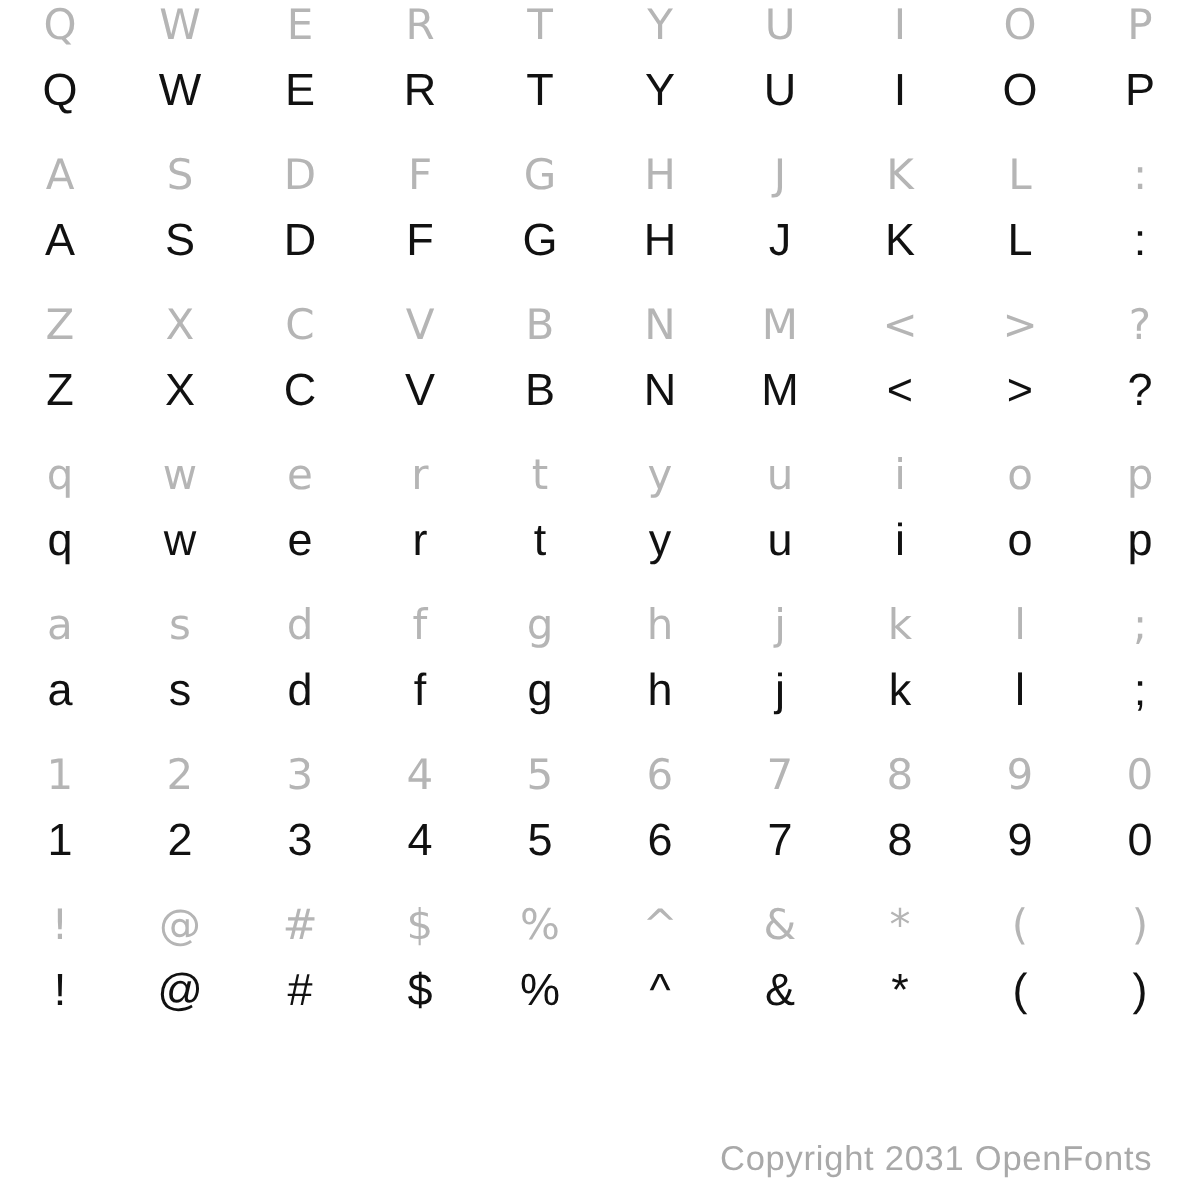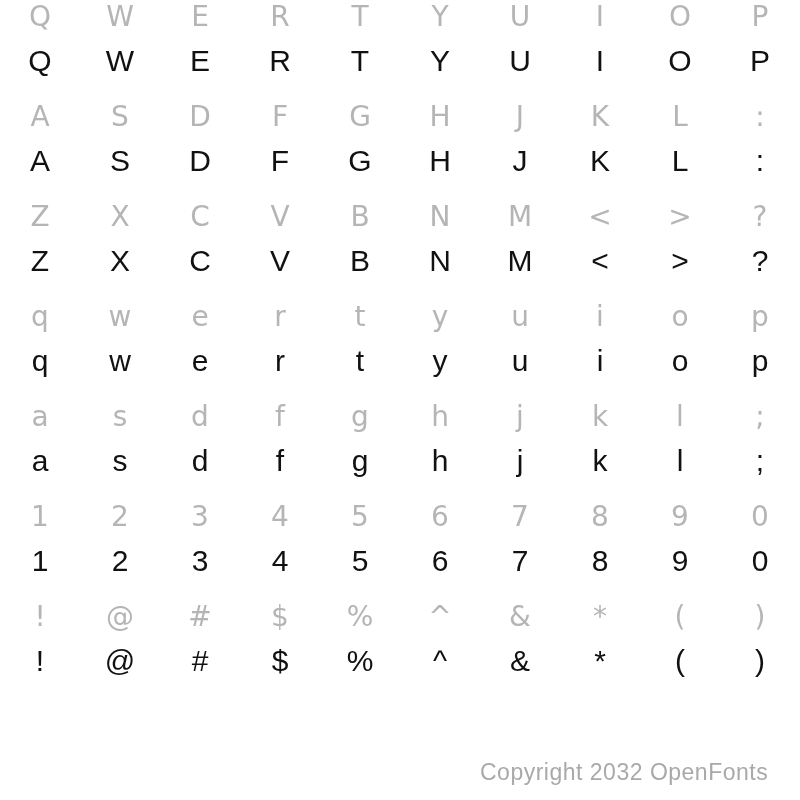--- a/index.html
+++ b/index.html
@@ -248,13 +248,13 @@
         <span class="char-cell">%</span>
         <span class="char-cell">^</span>
         <span class="char-cell">&amp;</span>
         <span class="char-cell">*</span>
         <span class="char-cell">(</span>
         <span class="char-cell">)</span>
       </div>
     </div>
   </div>
 
-<div class="footer">Copyright 2032 OpenFonts</div>
+<div class="footer">Copyright 2031 OpenFonts</div>
 
 </body></html>

